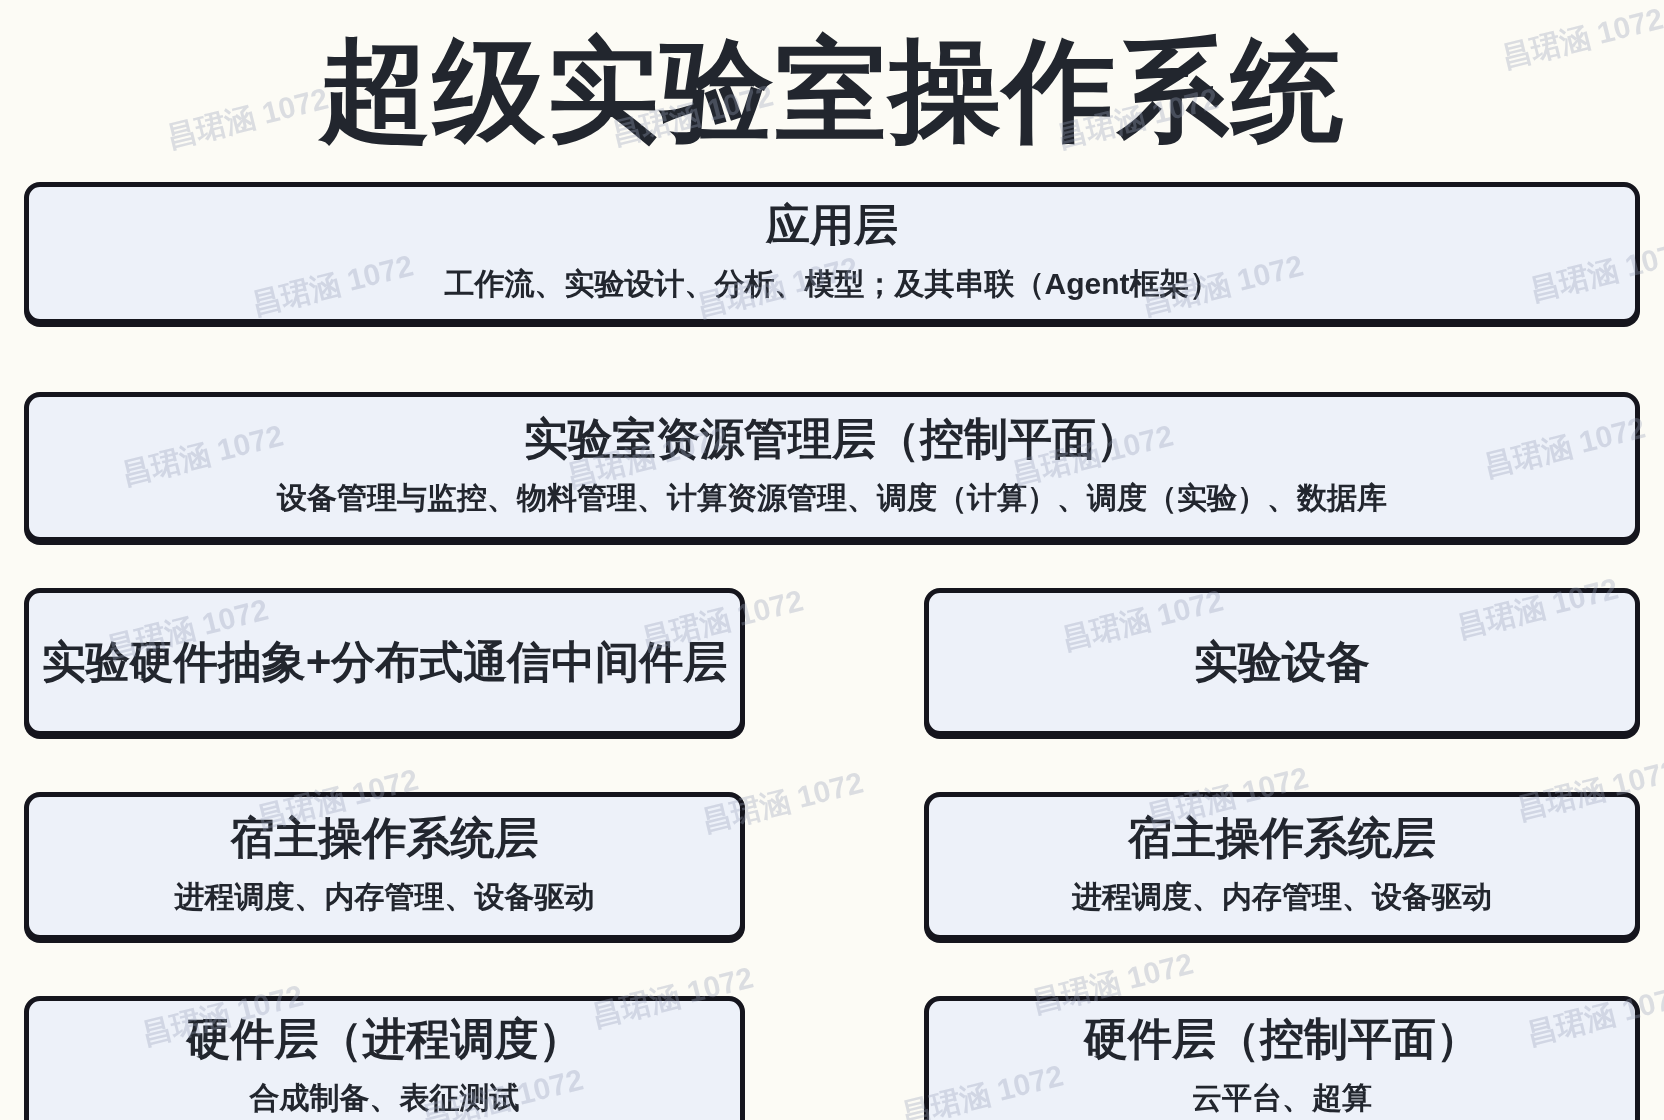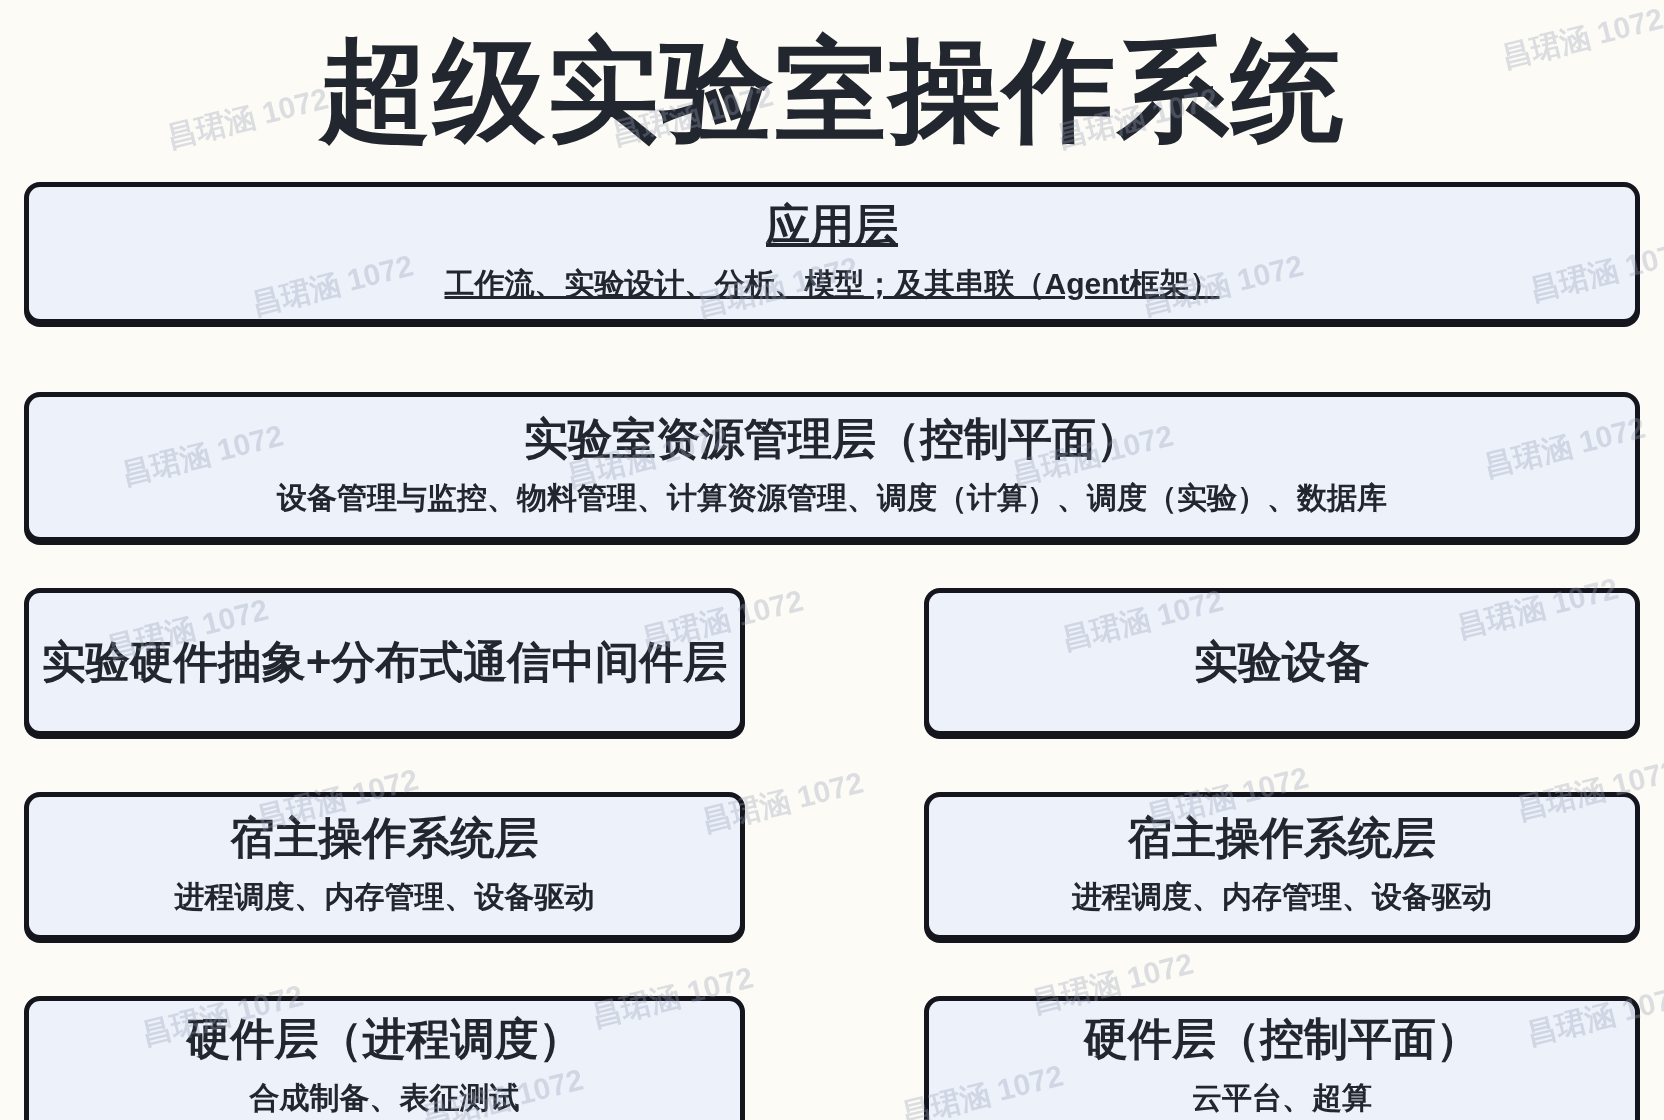--- a/index.html
+++ b/index.html
@@ -34,21 +34,21 @@
     box-shadow:0 3px 0 #15151d;
     display:flex;flex-direction:column;
     align-items:center;justify-content:center;
     gap:14px;
     box-sizing:border-box;
     padding:6px 10px;
   }
   .full{width:100%;}
   .left{width:721px;}
   .right{width:716px;}
-  .h-app{height:142px;text-decoration:underline;}
+  .h-app{height:142px;}
   .h-res{height:150px;margin-top:68px;}
   .h-mid{height:148px;}
   .row-mid{margin-top:46px;}
   .row-os{margin-top:56px;gap:12px;}
   .h-os{height:148px;}
   .row-hw{margin-top:56px;}
   .h-hw{height:142px;}
   .box-title{
     font-size:44px;
     font-weight:800;

